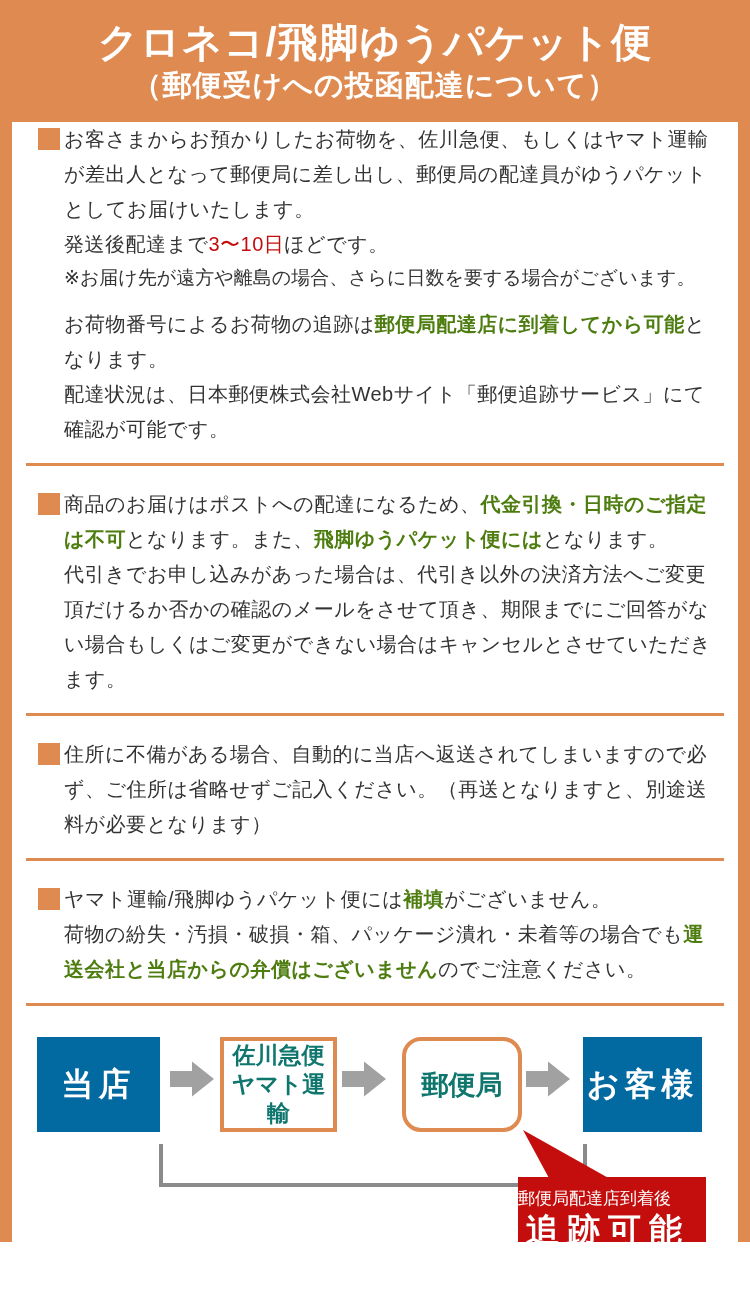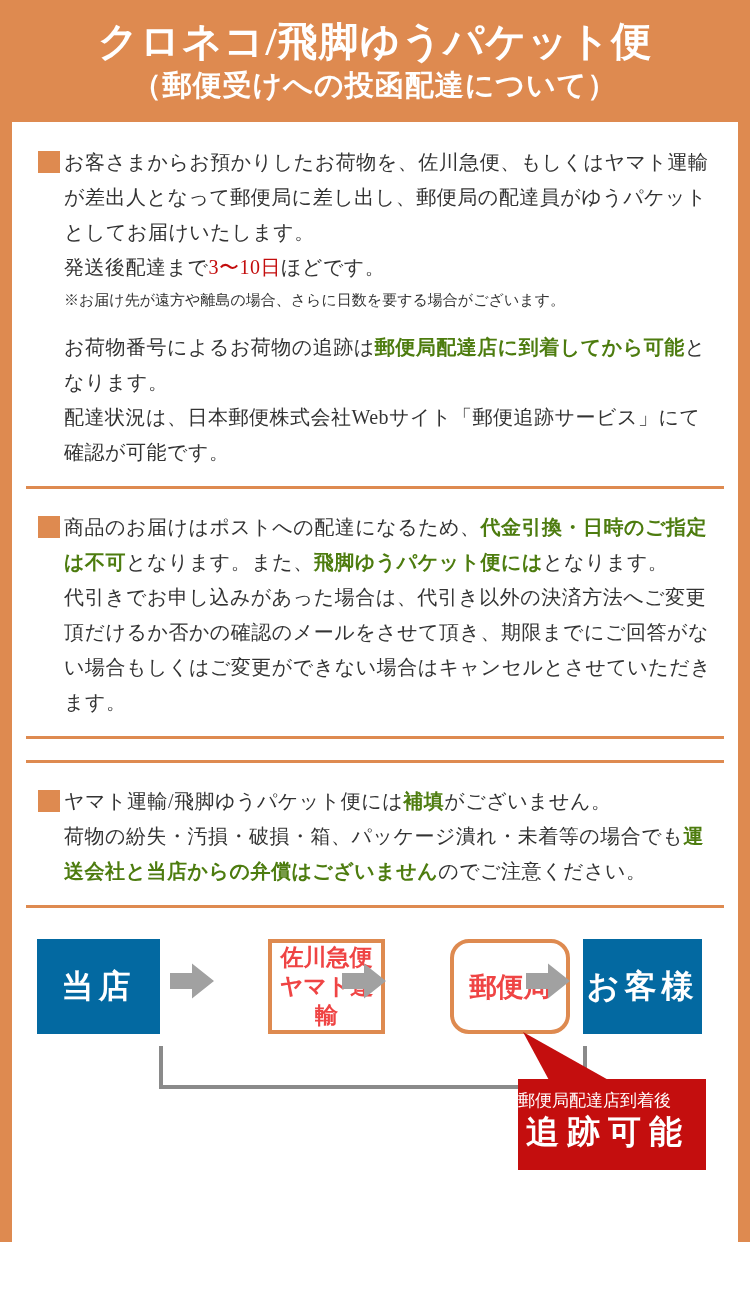--- a/index.html
+++ b/index.html
@@ -1,41 +1,41 @@
 <!DOCTYPE html>
 <html><head>
 <meta charset="utf-8">
 <style>
   html,body { margin:0; padding:0; }
   body { width:750px; font-family:"Liberation Sans","DejaVu Sans",sans-serif; }
-  .page { width:750px; height:1242px; background:#DE8A50; overflow:hidden; position:relative;font-family:Liberation Serif, serif; }
+  .page { width:750px; height:1242px; background:#DE8A50; overflow:hidden; position:relative; }
 
   
   .header { height:122px; display:flex; flex-direction:column; justify-content:center; align-items:center; color:#fff; text-align:center; }
   .header .title { font-size:40px; font-weight:bold; letter-spacing:1px; line-height:48px; }
   .header .subtitle { font-size:29px; font-weight:bold; letter-spacing:1px; line-height:38px; }
 
   
-  .content { margin:0 12px; background:#fff; height:1157px; box-sizing:border-box; padding-top:23px; overflow:hidden; position:relative; }
+  .content { margin:0 12px; background:#fff; height:1157px; box-sizing:border-box; overflow:hidden; position:relative; }
 
   
   .section { position:relative; padding:0 18px 0 52px; }
   .bullet { position:absolute; left:26px; top:6px; width:22px; height:22px; background:#DE8A50; }
   .para { margin:0; font-size:20px; line-height:35px; color:#333; letter-spacing:0.5px; }
-  .para.small { font-size:15px; line-height:31px; letter-spacing:0; }
+  .para.small { font-size:19px; line-height:31px; letter-spacing:0; }
   .para.gap { margin-top:14px; }
   .para .red { color:#C30D0D; }
   .para .redbold { color:#4d7c0f; font-weight:bold; }
   .divider { height:3px; background:#DE8A50; margin:16px 14px 21px 14px; }
 
   
   .diagram { position:relative; height:264px; }
   .fbox { position:absolute; top:10px; height:95px; box-sizing:border-box; display:flex; flex-direction:column; justify-content:center; align-items:center; text-align:center; font-weight:bold; }
   .fbox.filled { background:#0369a1; color:#fff; font-size:32px; letter-spacing:5px; }
-  .fbox.outline { background:#fff; border:4px solid #DE8A50; color:#ef4444; font-size:27px;margin-left:48px; }
+  .fbox.outline { background:#fff; border:4px solid #DE8A50; color:#0f766e; font-size:27px; }
   .fbox .l2 { font-size:23px; line-height:29px; letter-spacing:0; }
   .arrow { position:absolute; top:30px; width:44px; height:44px; background:#A1A1A1;
            clip-path:polygon(0% 32%, 50% 32%, 50% 10%, 100% 50%, 50% 90%, 50% 68%, 0% 68%); }
   .tickL, .tickR { position:absolute; top:117px; width:4px; height:43px; background:#8A8A8A; }
   .tickL { left:147px; } .tickR { left:571px; }
   .brace { position:absolute; top:156px; left:147px; width:428px; height:4px; background:#8A8A8A; }
   .duration { position:absolute; top:168px; left:100px; width:480px; text-align:center; color:#C30D0D; font-weight:bold; white-space:nowrap; }
   .duration .big { font-size:43px; letter-spacing:2px; }
   .duration .rest { font-size:35px; }
   .callout { position:absolute; left:506px; top:150px; width:188px; height:91px; background:#C40E0E; color:#fff; text-align:left; box-sizing:border-box; }
@@ -62,20 +62,24 @@
           <p class="para gap"><span>お荷物番号によるお荷物の追跡は</span><span class="redbold">郵便局配達店に到着してから可能</span><span>となります。</span></p>
           <p class="para"><span>配達状況は、日本郵便株式会社Webサイト「郵便追跡サービス」にて確認が可能です。</span></p>
         </div>
         <div class="divider"></div>
         <div class="section">
           <span class="bullet"></span>
           <p class="para"><span>商品のお届けはポストへの配達になるため、</span><span class="redbold">代金引換・日時のご指定は不可</span><span>となります。また、</span><span class="redbold">飛脚ゆうパケット便には</span><span>となります。</span></p>
           <p class="para"><span>代引きでお申し込みがあった場合は、代引き以外の決済方法へご変更頂だけるか否かの確認のメールをさせて頂き、期限までにご回答がない場合もしくはご変更ができない場合はキャンセルとさせていただきます。</span></p>
         </div>
         <div class="divider"></div>
+        <div class="section">
+          <span class="bullet"></span>
+          <p class="para"><span>住所に不備がある場合、自動的に当店へ返送されてしまいますので必ず、ご住所は省略せずご記入ください。（再送となりますと、別途送料が必要となります）</span></p>
+        </div>
         <div class="divider"></div>
         <div class="section">
           <span class="bullet"></span>
           <p class="para"><span>ヤマト運輸/飛脚ゆうパケット便には</span><span class="redbold">補填</span><span>がございません。</span></p>
           <p class="para"><span>荷物の紛失・汚損・破損・箱、パッケージ潰れ・未着等の場合でも</span><span class="redbold">運送会社と当店からの弁償はございません</span><span>のでご注意ください。</span></p>
         </div>
         <div class="divider"></div>
       </div>
 
     <div class="diagram">

